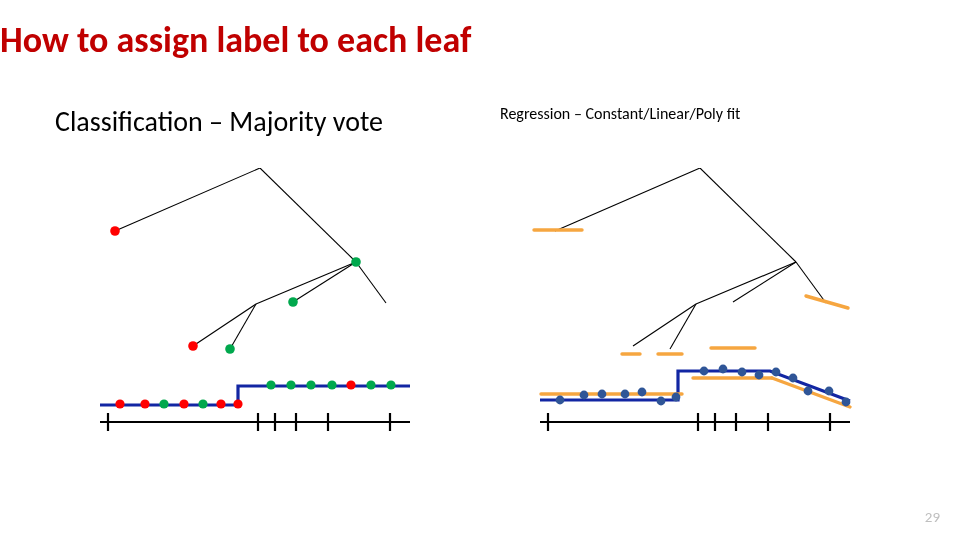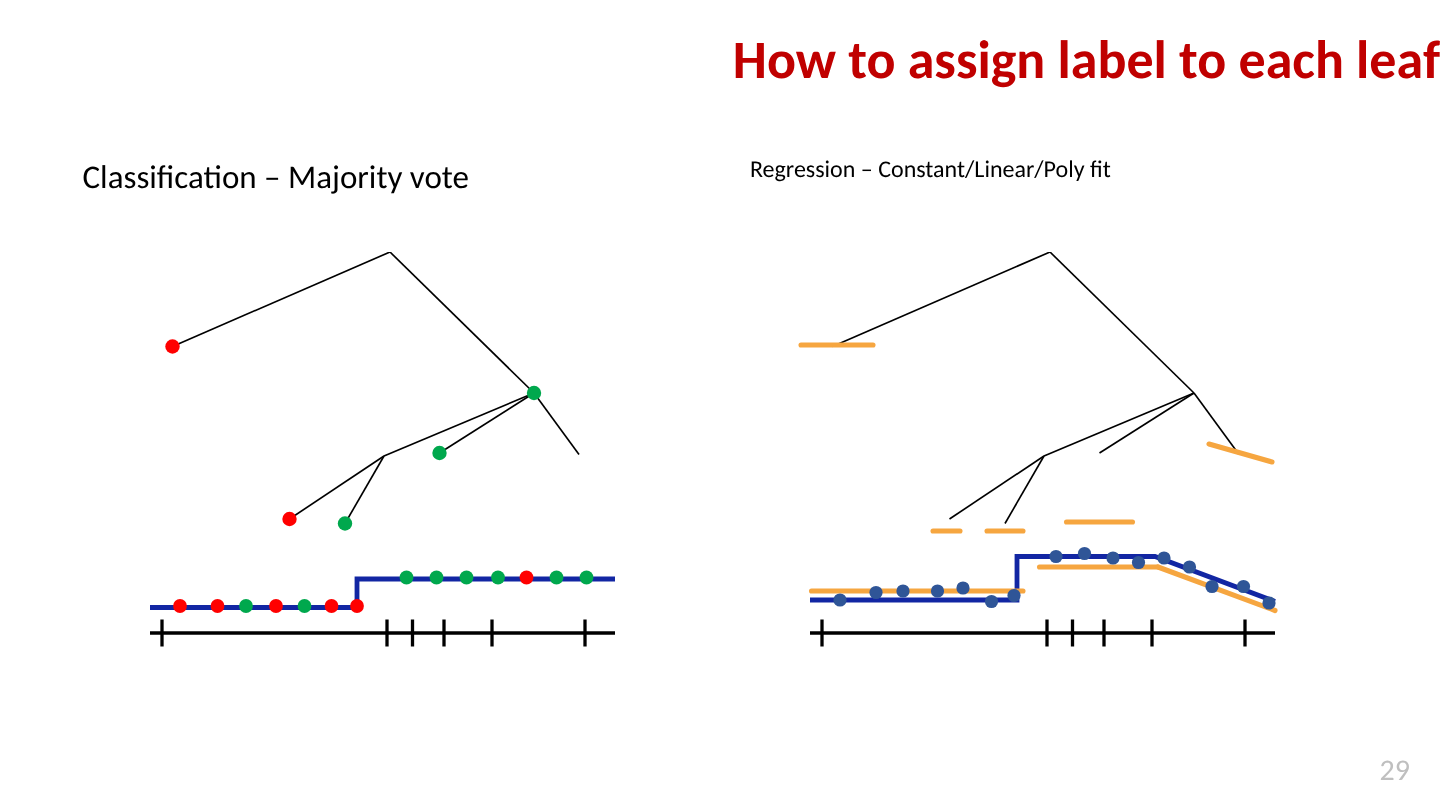--- a/index.html
+++ b/index.html
@@ -1,20 +1,20 @@
 <!DOCTYPE html>
 <html><head>
 <meta charset="utf-8">
 <style>
   *{box-sizing:border-box;margin:0;padding:0}
   body{width:960px;height:540px;font-family:"Calibri","Segoe UI",Arial,sans-serif;background:#fff;position:relative;overflow:hidden}
-  .title{position:absolute;left:0;right:0;top:18px;text-align:right;font-size:36px;font-weight:700}
-  .sub-left{position:absolute;left:55px;top:104px;font-size:22px}
+  .title{position:absolute;left:0;right:0;top:18px;text-align:left;font-size:36px;font-weight:700}
+  .sub-left{position:absolute;left:55px;top:104px;font-size:28px}
   .sub-right{position:absolute;left:500px;top:104px;font-size:16px}
-  .page-num{position:absolute;right:20px;bottom:14px;font-size:20px;color:#bfbfbf}
+  .page-num{position:absolute;right:20px;bottom:14px;font-size:15px;color:#bfbfbf}
   svg.panel{position:absolute}
   .tree-line{stroke:#000;stroke-width:1.1;fill:none}
   .axis{stroke:#000;stroke-width:2.2}
   .tick{stroke:#000;stroke-width:2.2}
   .step{stroke:#1226a3;stroke-width:3.2;fill:none}
   .fit{stroke:#f6a640;stroke-width:3.4;fill:none;stroke-linecap:round}
 </style>
 </head>
 <body>
 

